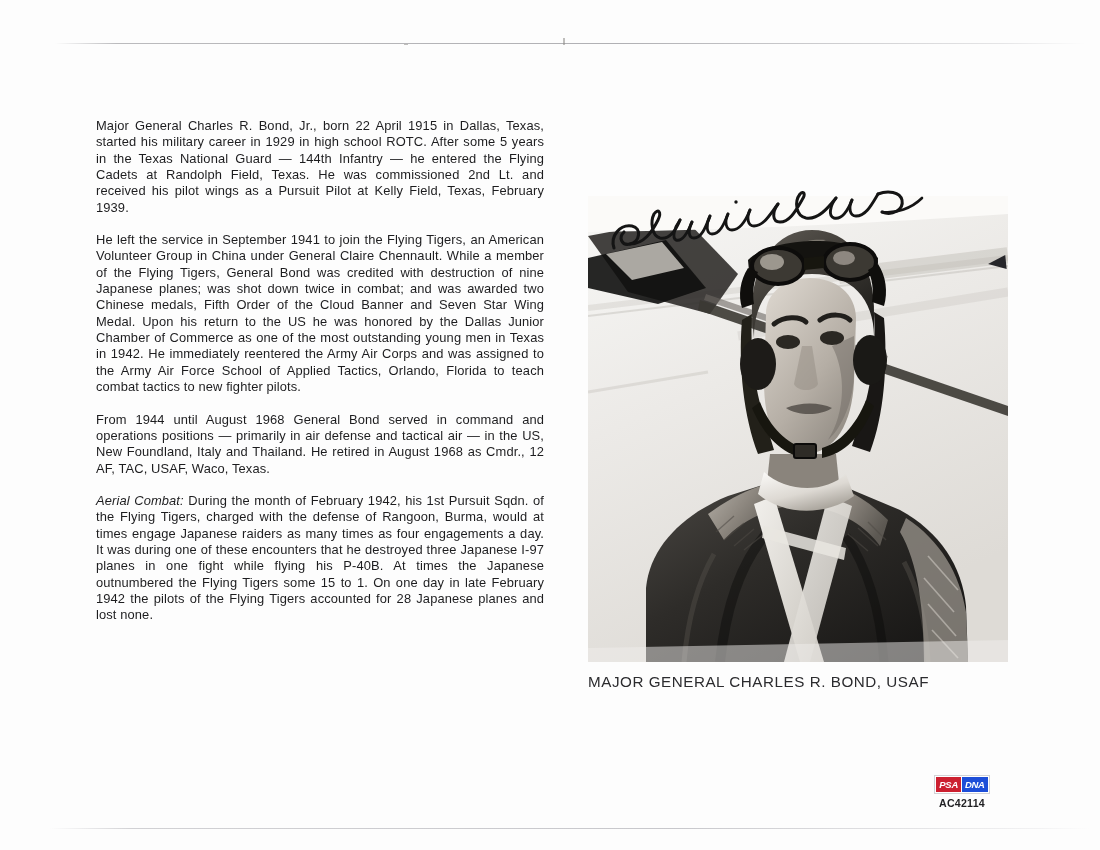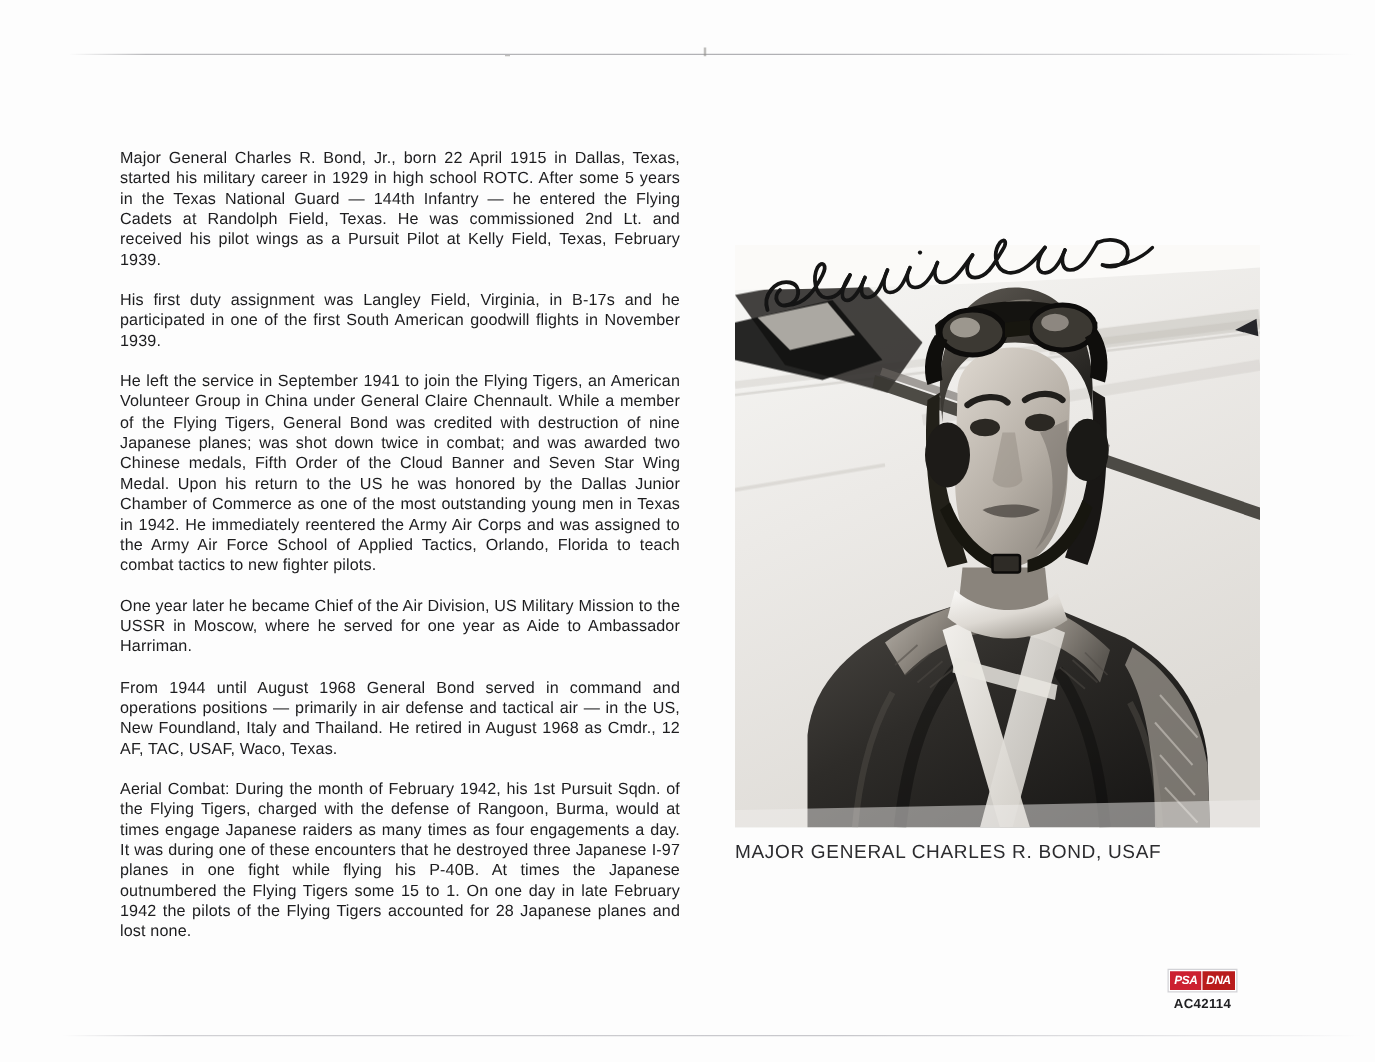--- a/index.html
+++ b/index.html
@@ -52,20 +52,21 @@
     font-size: 12.9px;
     line-height: 16.35px;
     color: #1d1d1f;
     text-align: justify;
     margin: 0 0 16px 0;
     letter-spacing: .12px;
     -webkit-font-smoothing: antialiased;
   }
   .bio-para:last-child { margin-bottom: 0; }
   .lead-italic {
+    font-style: italic;
   }
 
   
   .photo-block {
     position: absolute;
     left: 588px;
     top: 196px;
     width: 420px;
     height: 466px;
   }
@@ -135,21 +136,21 @@
     justify-content: center;
     padding: 0 3px;
     font-family: "Liberation Sans", sans-serif;
     font-weight: bold;
     font-size: 9.5px;
     font-style: italic;
     letter-spacing: -0.3px;
     color: #ffffff;
   }
   .psa-half { background: #cc2030; }
-  .dna-half { background: #b91c1c; margin-left: 1px; }
+  .dna-half { background: #1d4ed8; margin-left: 1px; }
   .psa-cert {
     margin-top: 3px;
     font-family: "Liberation Sans", sans-serif;
     font-size: 10.6px;
     color: #1f1f22;
     letter-spacing: .25px;
     font-weight: bold;
   }
 </style>
 </head>
@@ -157,23 +158,21 @@
 
 <div class="page">
 
   <div class="scan-line-top"></div>
   <div class="scan-line-bottom"></div>
   <div class="scan-speck" style="left:563px;top:38px;width:2px;height:7px;"></div>
   <div class="scan-speck" style="left:404px;top:44px;width:4px;height:1px;"></div>
 
   <div class="text-column">
     <p class="bio-para">Major General Charles R. Bond, Jr., born 22 April 1915 in Dallas, Texas, started his military career in 1929 in high school ROTC. After some 5 years in the Texas National Guard — 144th Infantry — he entered the Flying Cadets at Randolph Field, Texas. He was commissioned 2nd Lt. and received his pilot wings as a Pursuit Pilot at Kelly Field, Texas, February 1939.</p>
-    <p class="bio-para">His first duty assignment was Langley Field, Virginia, in B-17s and he participated in one of the first South American goodwill flights in November 1939.</p>
     <p class="bio-para">He left the service in September 1941 to join the Flying Tigers, an American Volunteer Group in China under General Claire Chennault. While a member of the Flying Tigers, General Bond was credited with destruction of nine Japanese planes; was shot down twice in combat; and was awarded two Chinese medals, Fifth Order of the Cloud Banner and Seven Star Wing Medal. Upon his return to the US he was honored by the Dallas Junior Chamber of Commerce as one of the most outstanding young men in Texas in 1942. He immediately reentered the Army Air Corps and was assigned to the Army Air Force School of Applied Tactics, Orlando, Florida to teach combat tactics to new fighter pilots.</p>
-    <p class="bio-para">One year later he became Chief of the Air Division, US Military Mission to the USSR in Moscow, where he served for one year as Aide to Ambassador Harriman.</p>
     <p class="bio-para">From 1944 until August 1968 General Bond served in command and operations positions — primarily in air defense and tactical air — in the US, New Foundland, Italy and Thailand. He retired in August 1968 as Cmdr., 12 AF, TAC, USAF, Waco, Texas.</p>
 
     <p class="bio-para"><span class="lead-italic">Aerial Combat:</span><span> During the month of February 1942, his 1st Pursuit Sqdn. of the Flying Tigers, charged with the defense of Rangoon, Burma, would at times engage Japanese raiders as many times as four engagements a day. It was during one of these encounters that he destroyed three Japanese I-97 planes in one fight while flying his P-40B. At times the Japanese outnumbered the Flying Tigers some 15 to 1. On one day in late February 1942 the pilots of the Flying Tigers accounted for 28 Japanese planes and lost none.</span></p>
 
   </div>
 
   <div class="photo-block">
     <div class="photo-frame">
       <svg class="photo-svg" viewBox="0 0 420 466" preserveAspectRatio="none">
         <defs>

